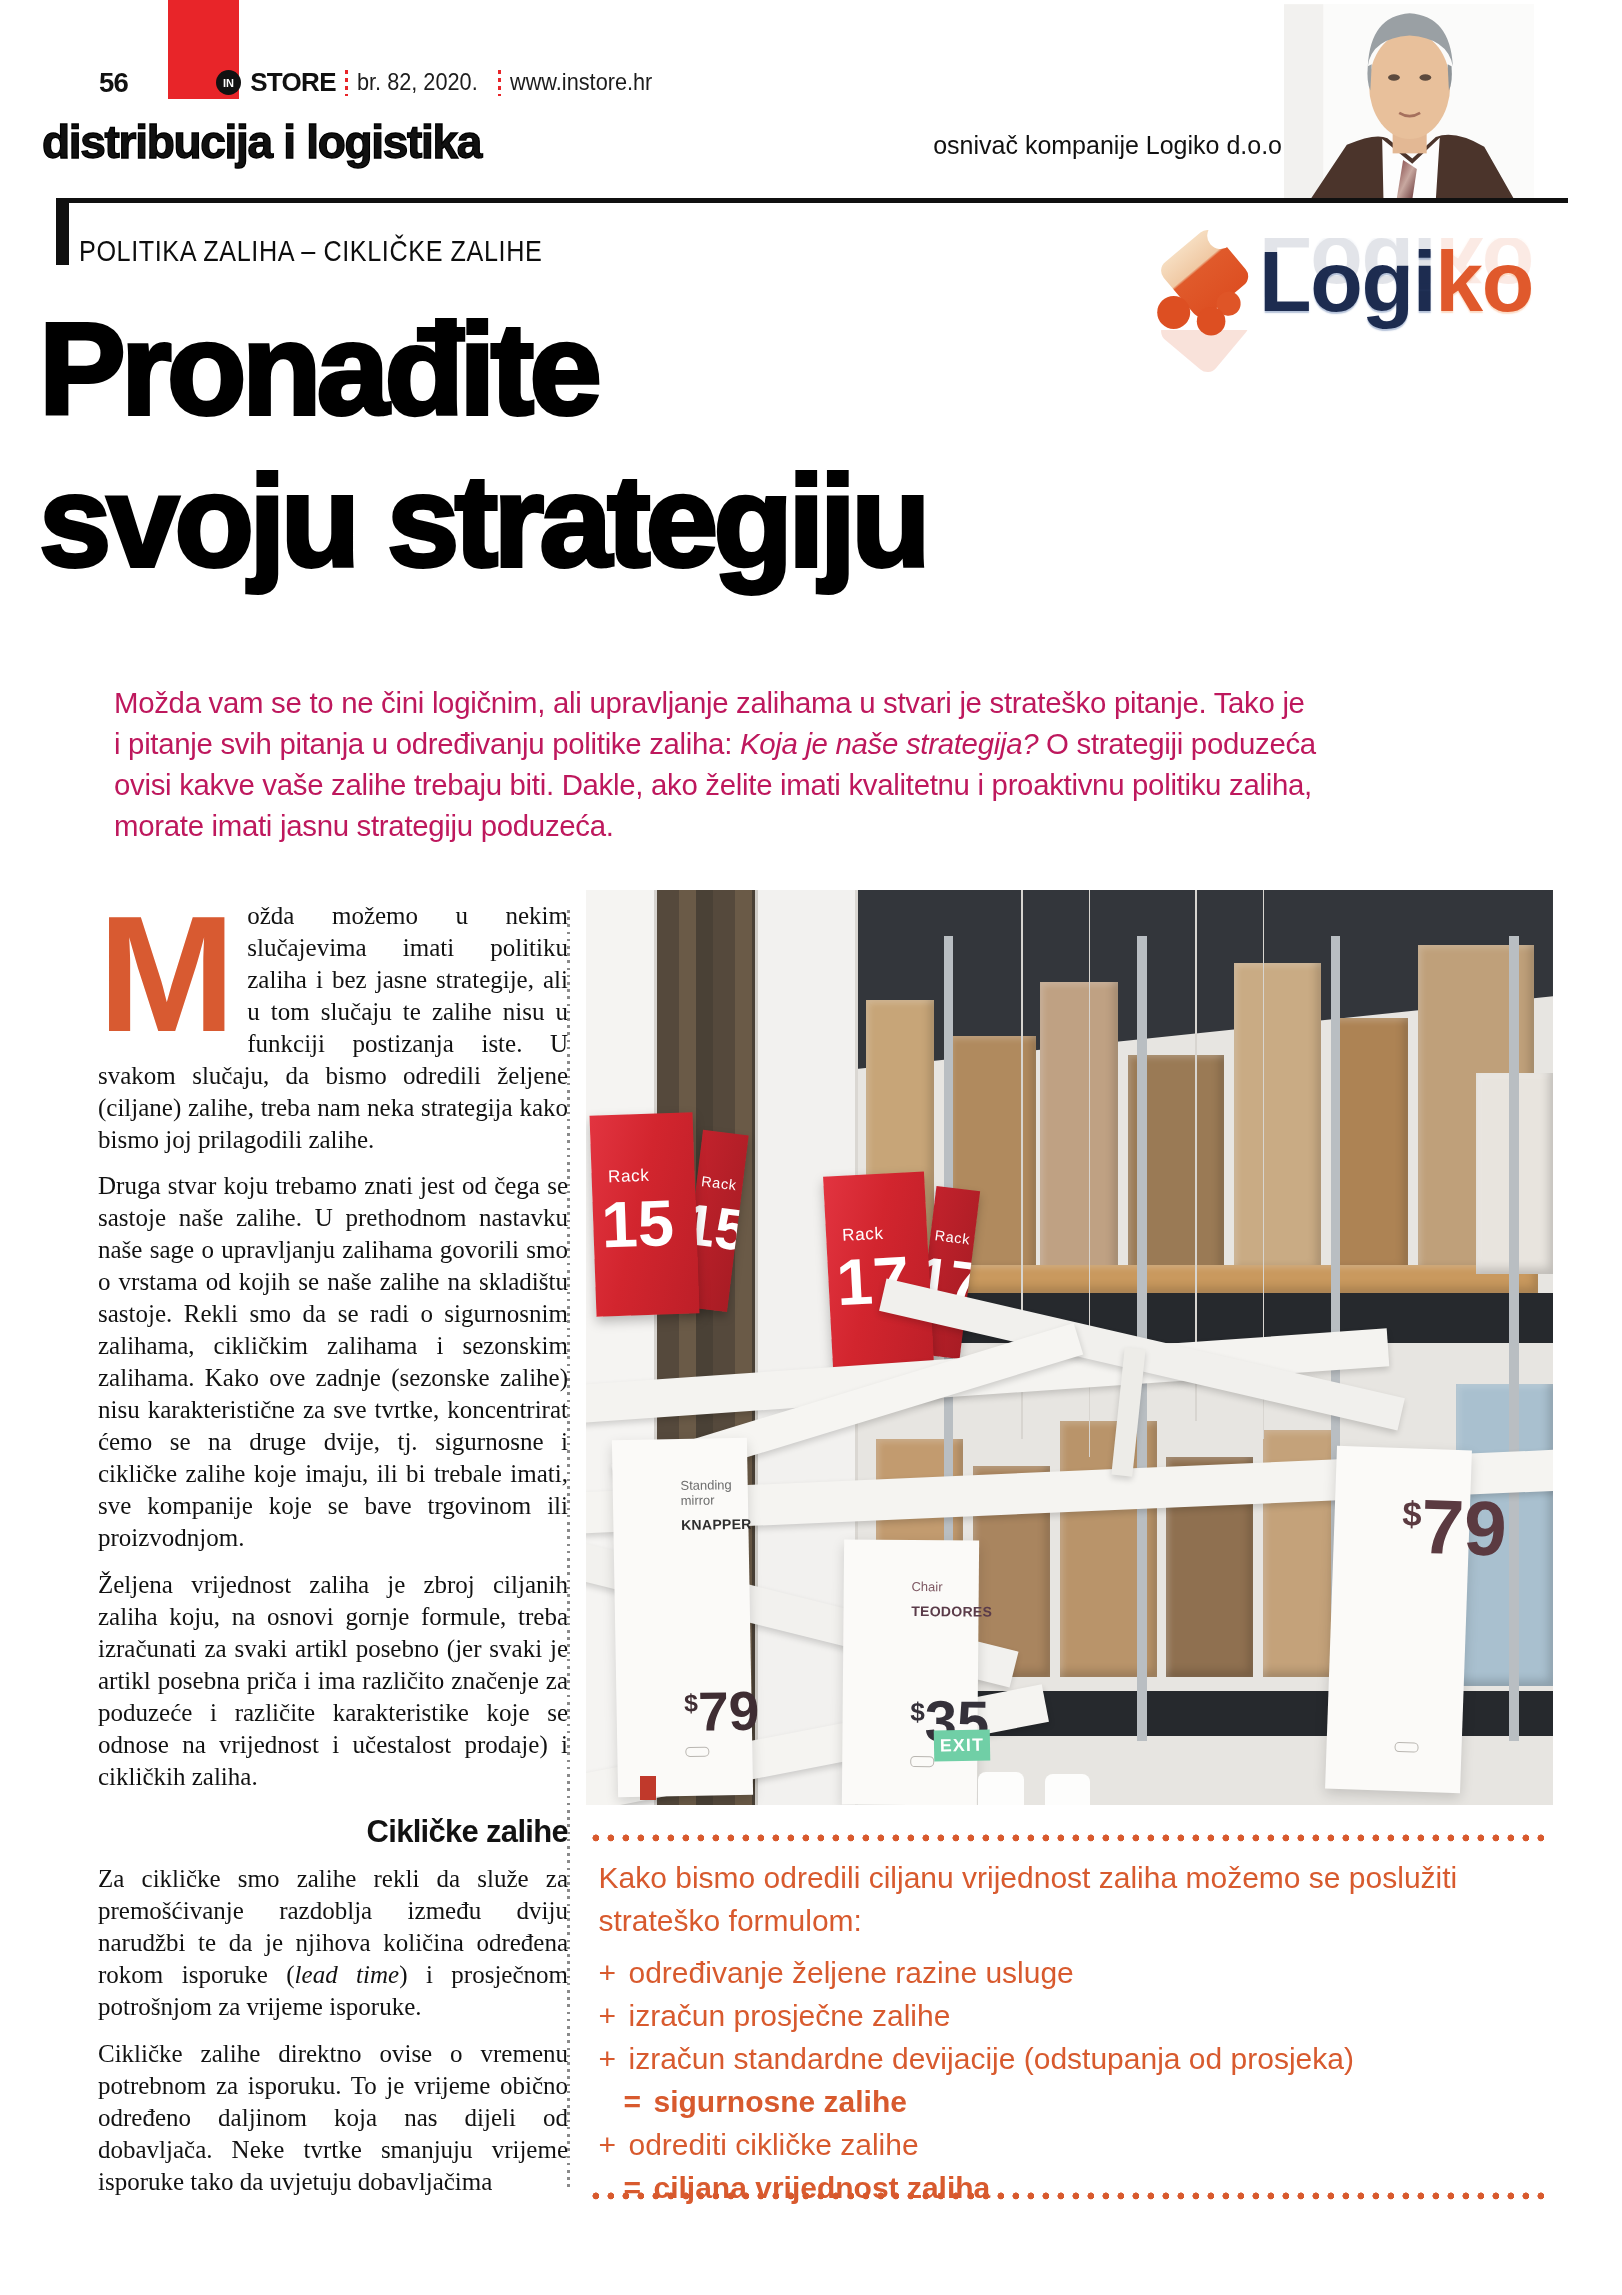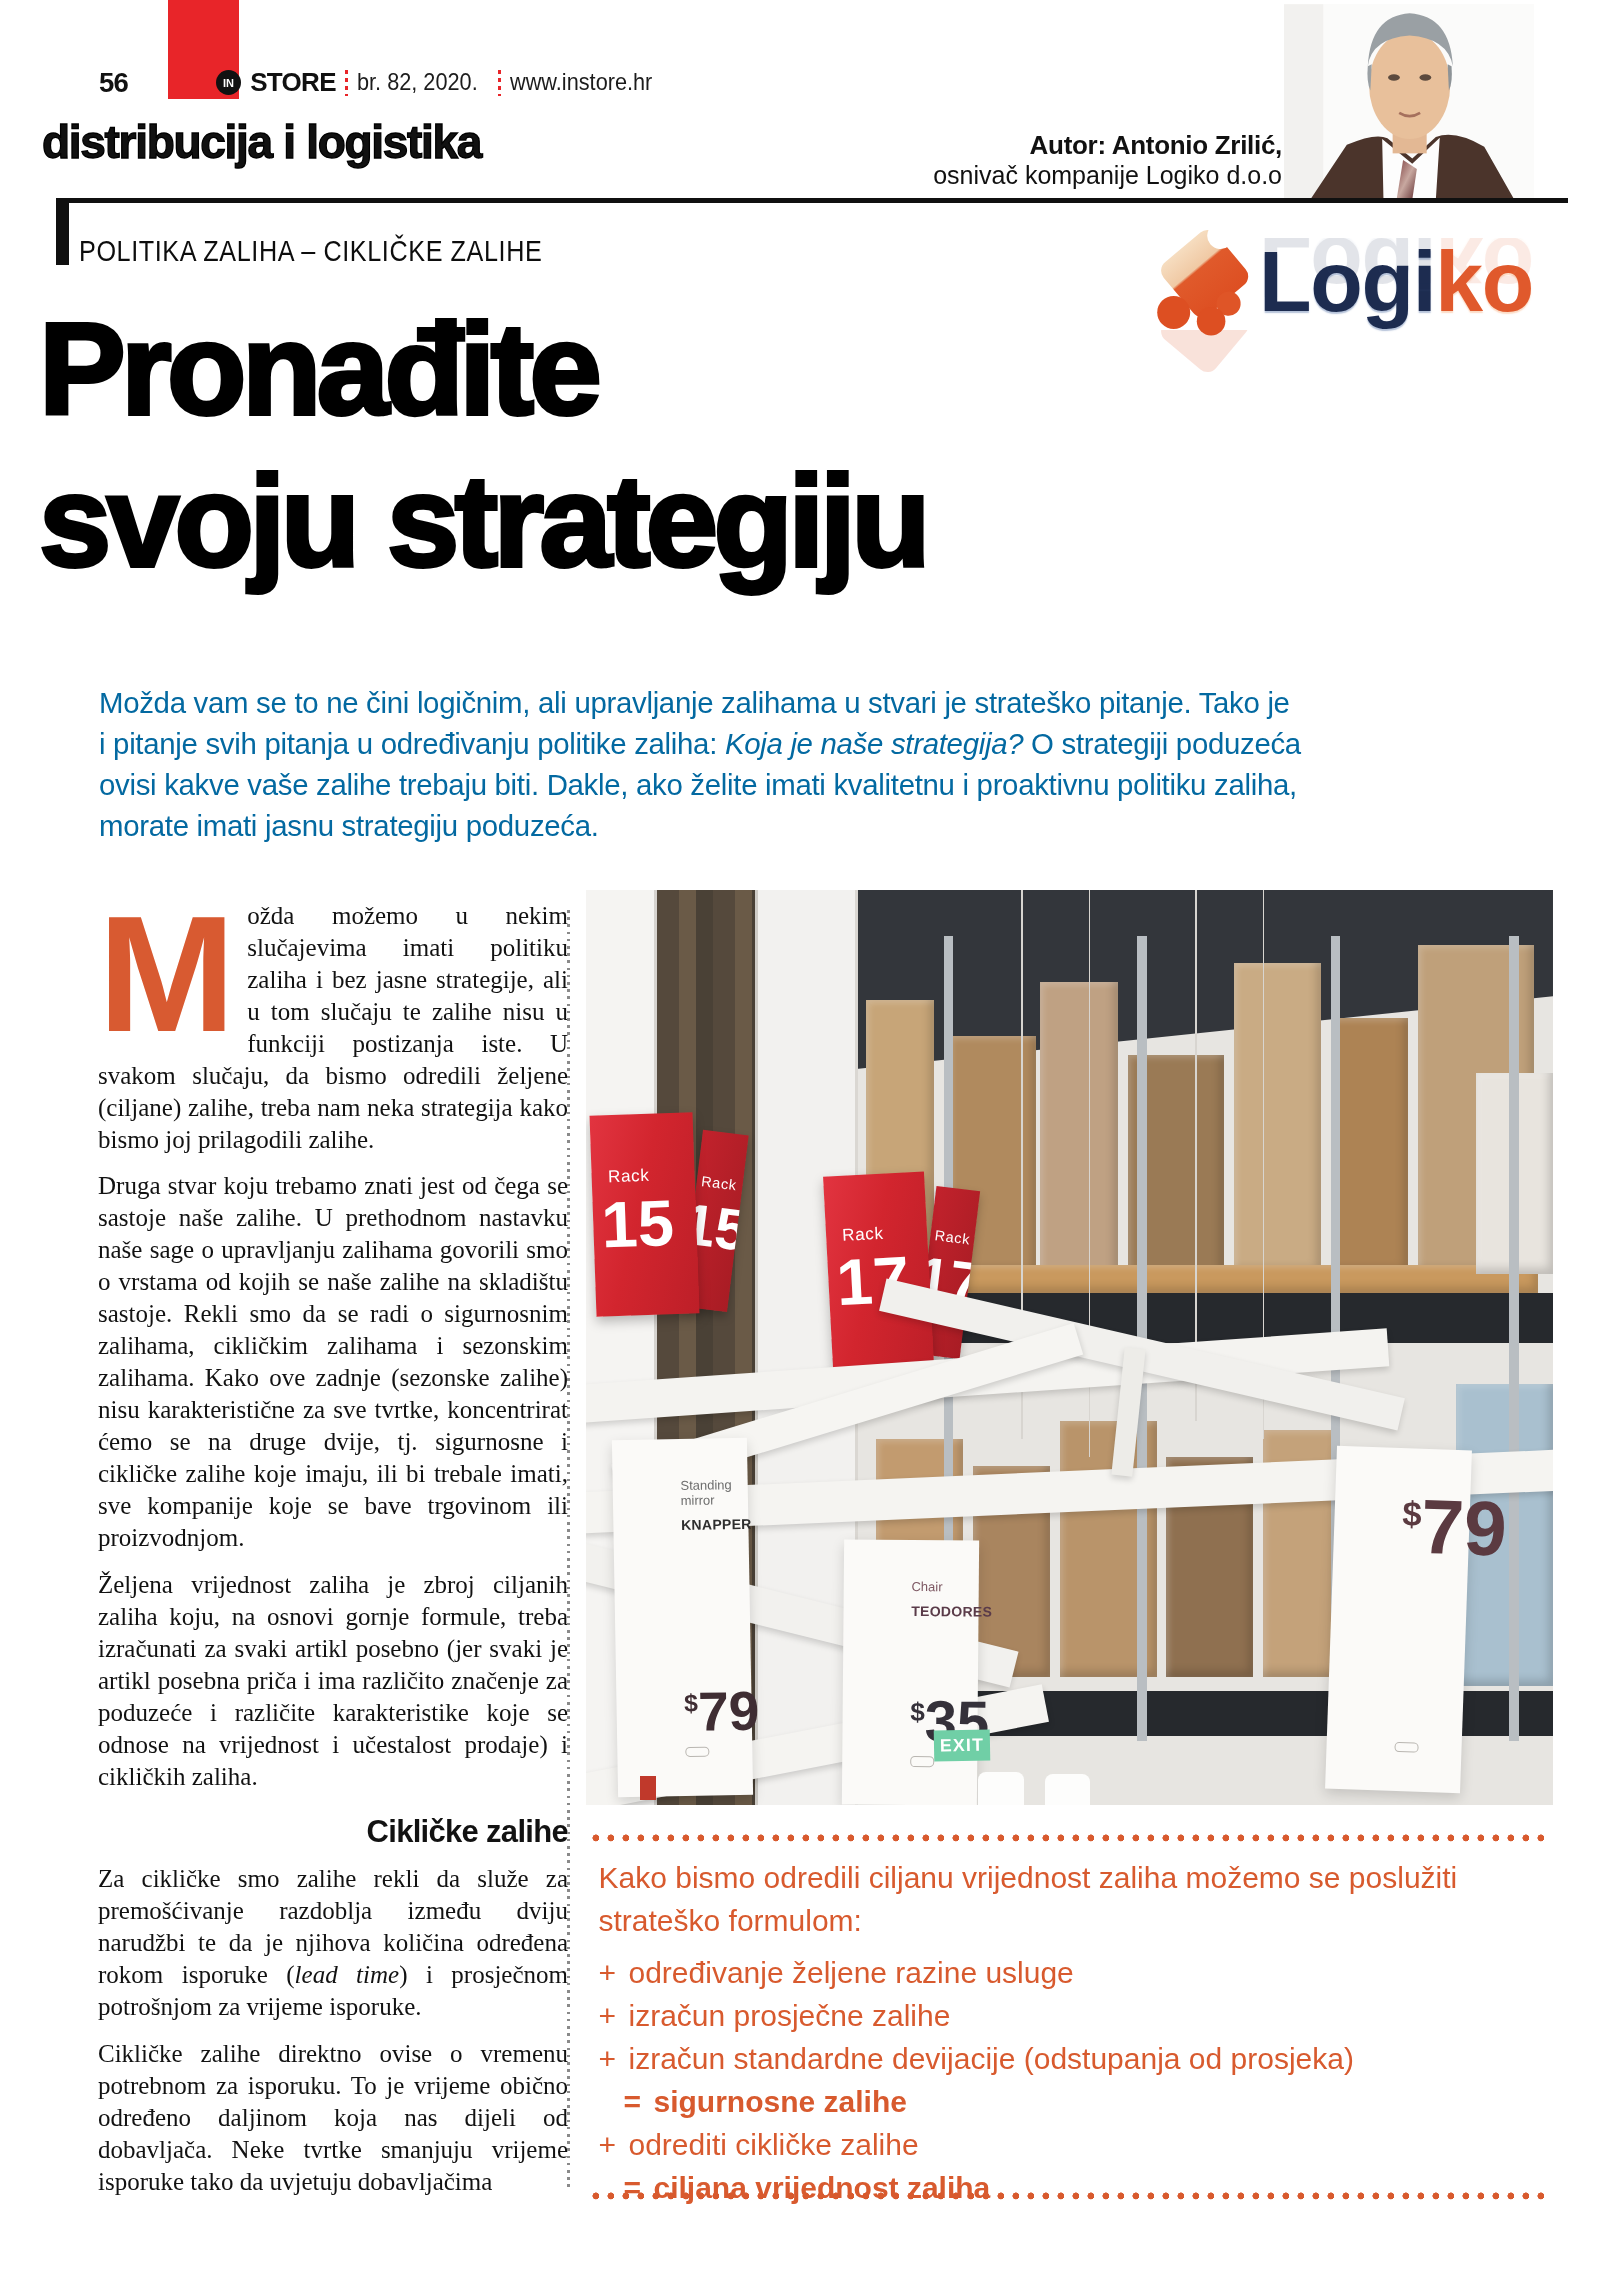--- a/index.html
+++ b/index.html
@@ -36,21 +36,21 @@
   .logo-logi{color:#1d2c50;text-shadow:0 2px 1.3px rgba(90,120,170,.45);}
   .logo-ko{color:#e0592c;text-shadow:0 2px 1.3px rgba(250,190,150,.55);}
   .logo-text-reflect{position:absolute;left:110px;top:97px;font-size:86px;font-weight:700;letter-spacing:-1.3px;
                      transform:scaleY(-1);transform-origin:top;opacity:.12;height:79px;overflow:hidden;white-space:nowrap;}
 
   
   .headline{position:absolute;left:39px;top:293px;font-size:130px;line-height:152px;font-weight:700;
             letter-spacing:-4.6px;color:#000;-webkit-text-stroke:3.9px #000;white-space:nowrap;}
 
   
-  .lead{position:absolute;left:99px;top:682px;font-size:29.4px;line-height:41px;color:#0369a1;letter-spacing:-0.3px;}
+  .lead{position:absolute;left:114px;top:682px;font-size:29.4px;line-height:41px;color:#be185d;letter-spacing:-0.3px;}
   .lead div{white-space:nowrap;}
   .lead .it{font-style:italic;}
 
   
   .column{position:absolute;left:98px;top:900px;width:470px;height:1300px;overflow:hidden;
           font-family:"Liberation Serif",serif;font-size:25px;line-height:32px;text-align:justify;color:#121212;}
   .column p{margin:0 0 14.4px 0;}
   .dropcap{float:left;font-family:"Liberation Sans",sans-serif;font-weight:700;font-size:165px;line-height:131px;
            color:#d85a31;margin:9.2px 11.8px 0 0;}
   .h2{font-family:"Liberation Sans",sans-serif;font-size:31px;font-weight:700;letter-spacing:-0.7px;
@@ -120,21 +120,20 @@
     <span class="incircle">IN</span>
     <span class="store">STORE</span>
     <span class="reddots"></span>
     <span class="meta">br. 82, 2020.</span>
     <span class="reddots"></span>
     <span class="meta">www.instore.hr</span>
   </div>
   <div class="section-title">distribucija i logistika</div>
 
   <div class="author-block">
-    <div class="author1">Autor: Antonio Zrilić,</div>
     <div class="author2">osnivač kompanije Logiko d.o.o</div>
   </div>
 
   <div class="portrait">
     <svg width="250" height="196" viewBox="0 0 382 299">
       <defs>
         <linearGradient id="tie" x1="0" y1="0" x2="1" y2="1">
           <stop offset="0" stop-color="#7a3a3c"></stop>
             <stop offset=".5" stop-color="#c8a8a0"></stop>
             <stop offset="1" stop-color="#5e2b2e"></stop>

